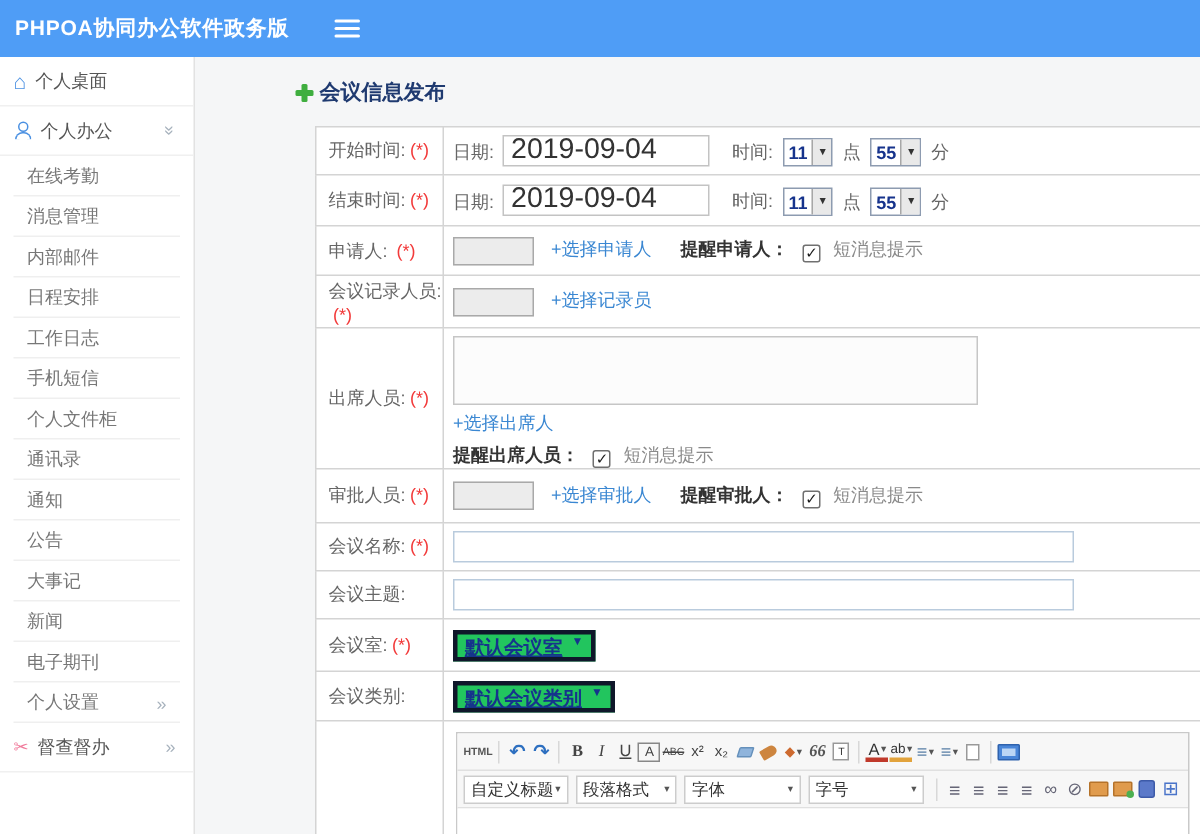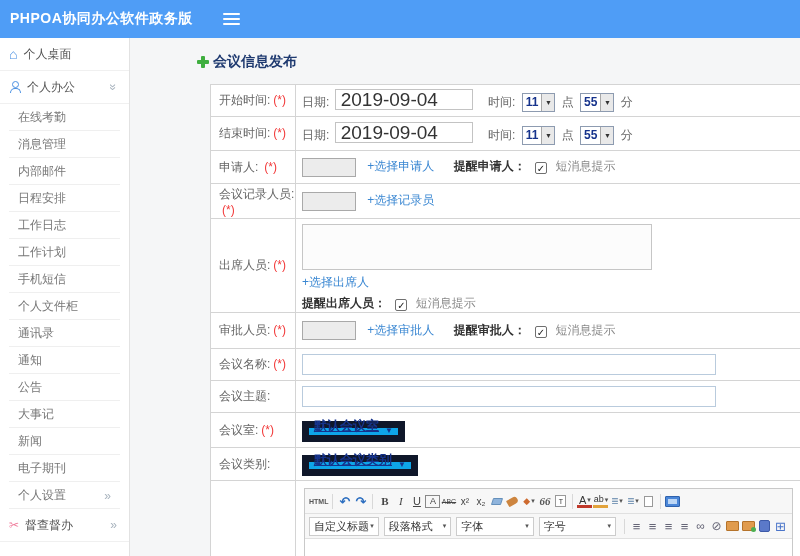--- a/index.html
+++ b/index.html
@@ -52,22 +52,22 @@
   .link { color:#3a87d2; text-decoration:none; font-size:12px; margin-left:8px; cursor:pointer; }
   .bold-lbl { color:#333; font-weight:bold; margin-left:16px; }
   .gray { color:#8a8a8a; margin-left:3px; }
   .cb { display:inline-block; width:12px; height:12px; border:1px solid #707070; border-radius:2px; background:#fff;
     font-size:10px; line-height:11px; text-align:center; color:#1a1a1a; font-weight:bold; margin:0 2px 0 6px; vertical-align:-2px; cursor:pointer; }
   .ta { display:block; width:350px; height:46px; border:1px solid #c6c6c6; background:#fcfcfc; margin-top:5px; resize:none; }
   .cell-stack .line { margin-top:4px; }
   .cell-stack .line .link { margin-left:0; }
   .cell-stack .line .bold-lbl { margin-left:0; }
   .inp-long { width:414px; height:21px; border:1px solid #b9cbdd; padding:0 4px; }
-  .sel-box { display:inline-flex; align-items:flex-end; border:7px solid #0f172a; height:21px; padding:0 5px; gap:5px;
-    color:#16338c; font-weight:bold; font-size:13px; background:#0ea5e9; cursor:pointer; }
+  .sel-box { display:inline-flex; align-items:flex-start; border:3px solid #0f172a; height:21px; padding:0 5px; gap:5px;
+    color:#16338c; font-weight:bold; font-size:13px; background:#22c55e; cursor:pointer; }
   .sel-box .val { text-decoration:underline; }
   .sel-box .car { font-size:8px; color:#16338c; }
   
   .editor { margin:7px 0 0 2px; width:489px; border:1px solid #c9c9c9; background:#fff; }
   .ed-bar { background:#f7f7f7; border-bottom:1px solid #e0e0e0; display:flex; align-items:center; padding:0 4px; height:25px; gap:1px; }
   .ed-btn { min-width:15px; height:18px; display:inline-flex; align-items:center; justify-content:center;
     font-size:11px; color:#444; cursor:pointer; }
   .sep { width:1px; height:15px; background:#d8d8d8; margin:0 3px; }
   .b-html { font-size:7px; font-weight:bold; color:#555; }
   .b-undo,.b-redo { color:#2d6fc0; font-weight:bold; font-size:13px; }
@@ -136,23 +136,20 @@
       <div class="sub-item">
           <span>内部邮件</span>
         </div>
       <div class="sub-item">
           <span>日程安排</span>
         </div>
       <div class="sub-item">
           <span>工作日志</span>
         </div>
       <div class="sub-item">
-          <span>工作计划</span>
-        </div>
-      <div class="sub-item">
           <span>手机短信</span>
         </div>
       <div class="sub-item">
           <span>个人文件柜</span>
         </div>
       <div class="sub-item">
           <span>通讯录</span>
         </div>
       <div class="sub-item">
           <span>通知</span>

